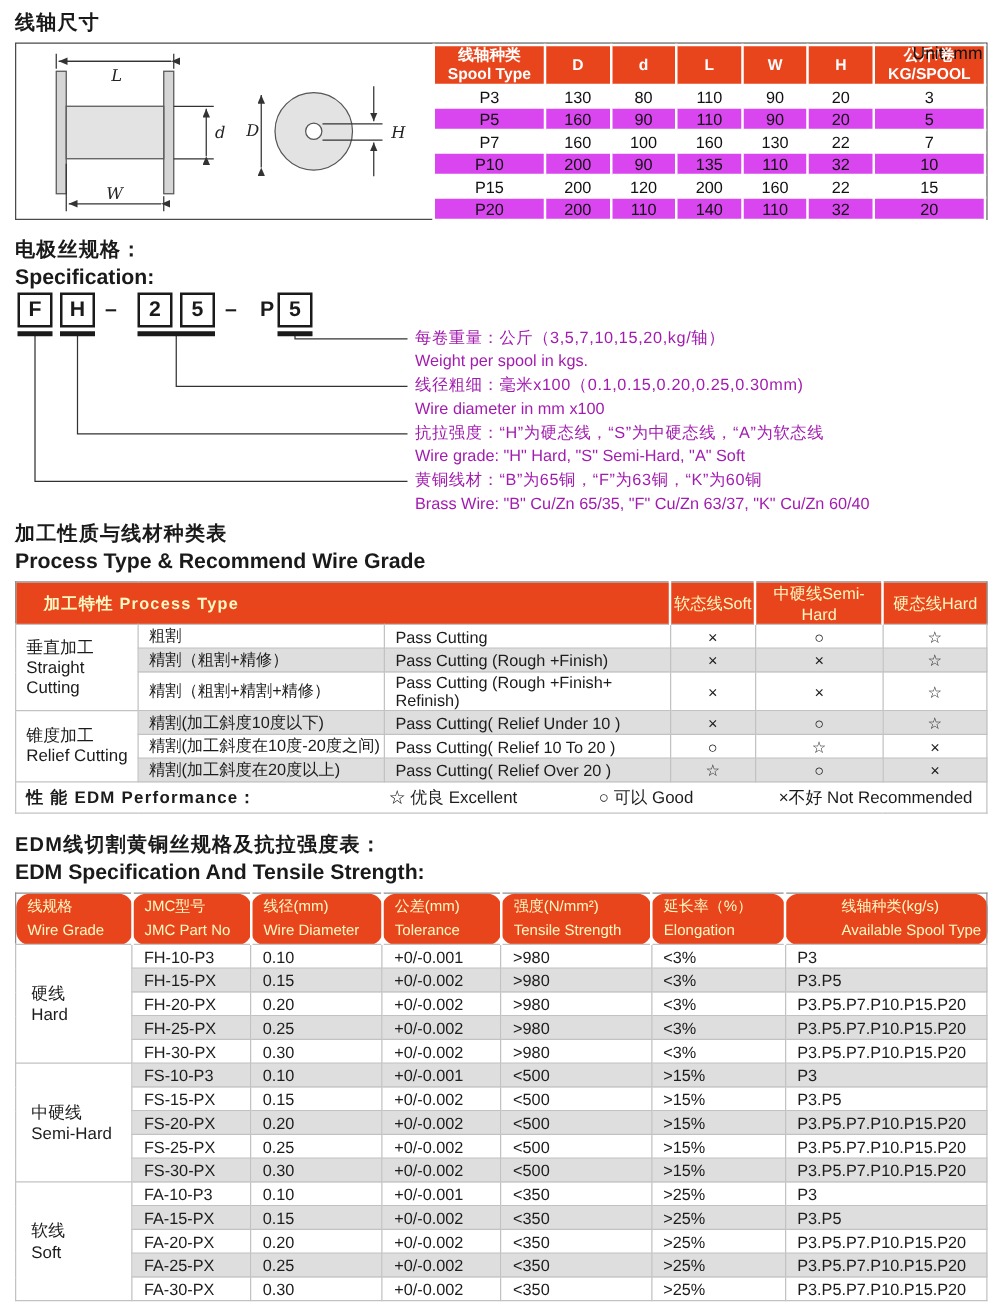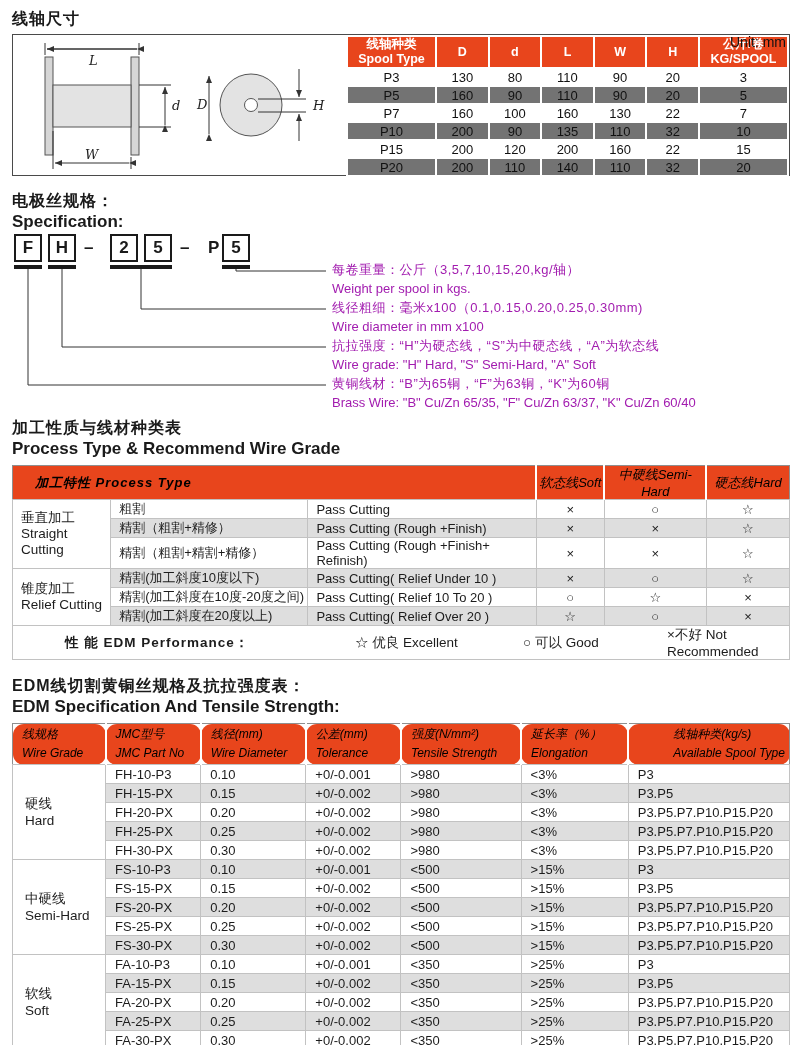--- a/index.html
+++ b/index.html
@@ -10,54 +10,54 @@
   .unit{position:absolute;top:34px;right:14px;font-size:14px;color:#111;}
 
   
   .spool-box{border:1px solid #4a4a4a;height:140px;display:flex;margin-top:5px;background:#fff;}
   .spool-diagram{width:333px;flex:0 0 333px;}
   .dim-label{font-family:"DejaVu Serif",serif;font-style:italic;font-size:13px;fill:#222;}
   table.t1{flex:1;border-collapse:collapse;table-layout:fixed;}
   .t1 th,.t1 td{border:2px solid #fff;text-align:center;vertical-align:middle;padding:0;}
   .t1 th{background:#e8451c;color:#fff;font-size:12.5px;font-weight:bold;line-height:15px;}
   .t1 td{font-size:13px;height:16px;color:#111;}
-  .t1 tr.g td{background:#737373;}
+  .t1 tr.g td{background:#d946ef;}
 
   
   .spec{position:relative;height:212px;margin-top:14px;}
   .code-row{position:absolute;top:44px;left:0;width:100%;height:36px;}
   .cunit{position:absolute;top:0;display:flex;flex-direction:column;}
   .cbox{width:24px;height:24px;border:2px solid #1a1a1a;display:flex;align-items:center;justify-content:center;font-weight:bold;font-size:17px;background:#fff;}
   .cpair{display:flex;}
   .cpair .cbox+ .cbox{margin-left:6px;}
   .cunder{height:4px;background:#1a1a1a;margin-top:3px;}
   .cdash{position:absolute;top:0;font-size:17px;font-weight:bold;line-height:28px;}
   .pchar{display:inline-block;width:14px;font-weight:bold;font-size:17px;line-height:28px;text-align:left;}
   .spec-lines{position:absolute;left:0;top:0;width:800px;height:212px;pointer-events:none;}
   .note{position:absolute;left:320px;width:465px;font-size:13px;line-height:19px;color:#a21caf;}
   .note .nzh{letter-spacing:.5px;}
 
   
   .dtab{border-collapse:collapse;table-layout:fixed;width:778px;}
   .dtab td{border:1px solid #c2c2c2;font-size:13px;color:#1c1c1c;vertical-align:middle;}
   .dtab{border:1px solid #8f8f8f;}
-  .dtab td.hd{background:#e8451c;color:#000000;border:none;border-right:2px solid #fff;font-style:italic;}
+  .dtab td.hd{background:#e8451c;color:#fef9c3;border:none;border-right:2px solid #fff;}
   .dtab td.hd:last-child{border-right:none;padding-left:44px;}
   .dtab tr.g td{background:#dedede;}
   .dtab tr.g td.grp, .dtab td.grp{background:#fff;}
 
   
   .pt td{height:18px;padding:0 0 0 8px;}
   .pt td.hd{font-size:13px;height:22px;}
   .pt td.hd.hl{font-weight:bold;padding-left:22px;letter-spacing:1px;}
   .pt td.hd.hc{text-align:center;padding:0;margin-top:20px;}
   .pt td.grp{line-height:16px;font-size:13.5px;padding-left:8px;}
   .pt td.mk{text-align:center;padding:0;font-size:13px;}
   .pt td.foot{height:24px;background:#fff;padding:0;}
-  .legend{display:flex;align-items:center;font-size:13.5px;margin-left:44px;}
+  .legend{display:flex;align-items:flex-start;font-size:13.5px;}
   .legend .ll{flex:0 0 290px;padding-left:8px;font-weight:bold;letter-spacing:1px;}
   .legend .le{flex:0 0 168px;}
   .legend .lg{flex:0 0 144px;}
 
   
   .et td{height:18px;padding:0 0 0 9px;}
   .et td.hd{height:20px;font-size:12px;line-height:19px;padding:1px 0 1px 9px;border-radius:11px;}
   .et td.grp{line-height:17px;font-size:13.5px;padding-left:12px;}
   .sec-gap{margin-top:15px;}
 </style>

